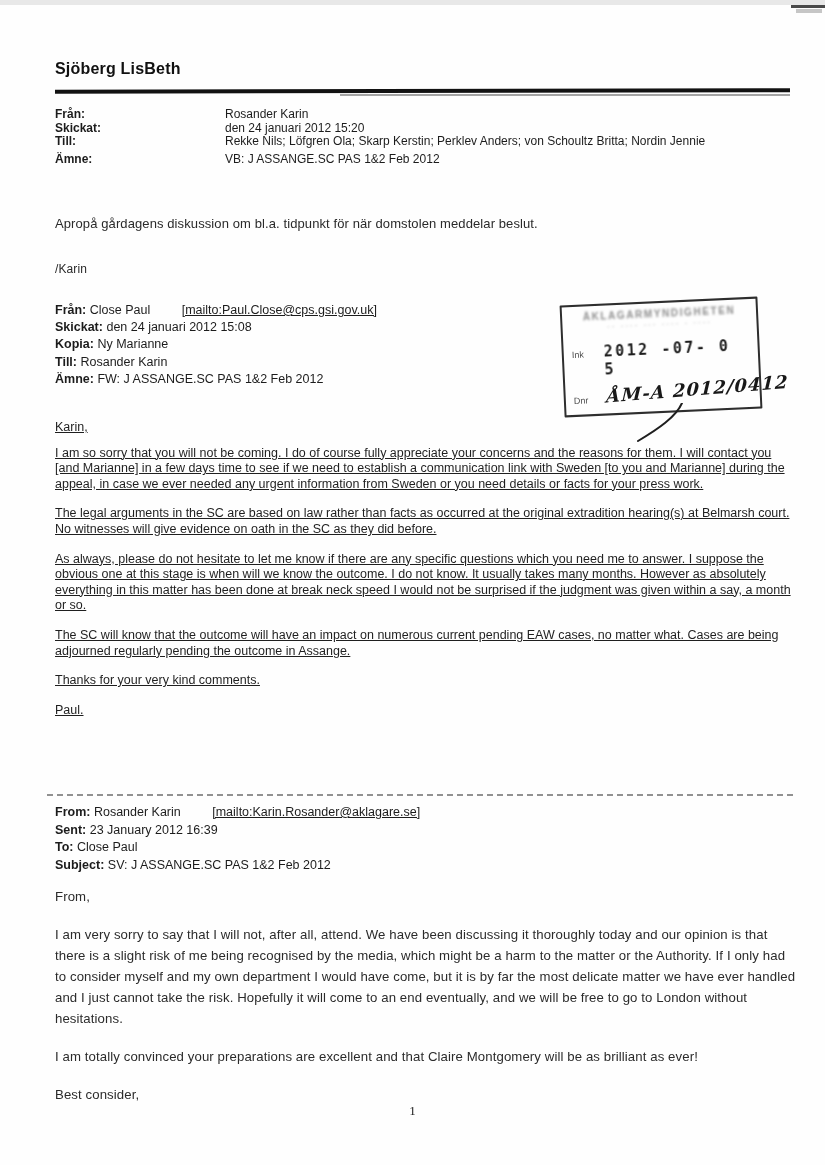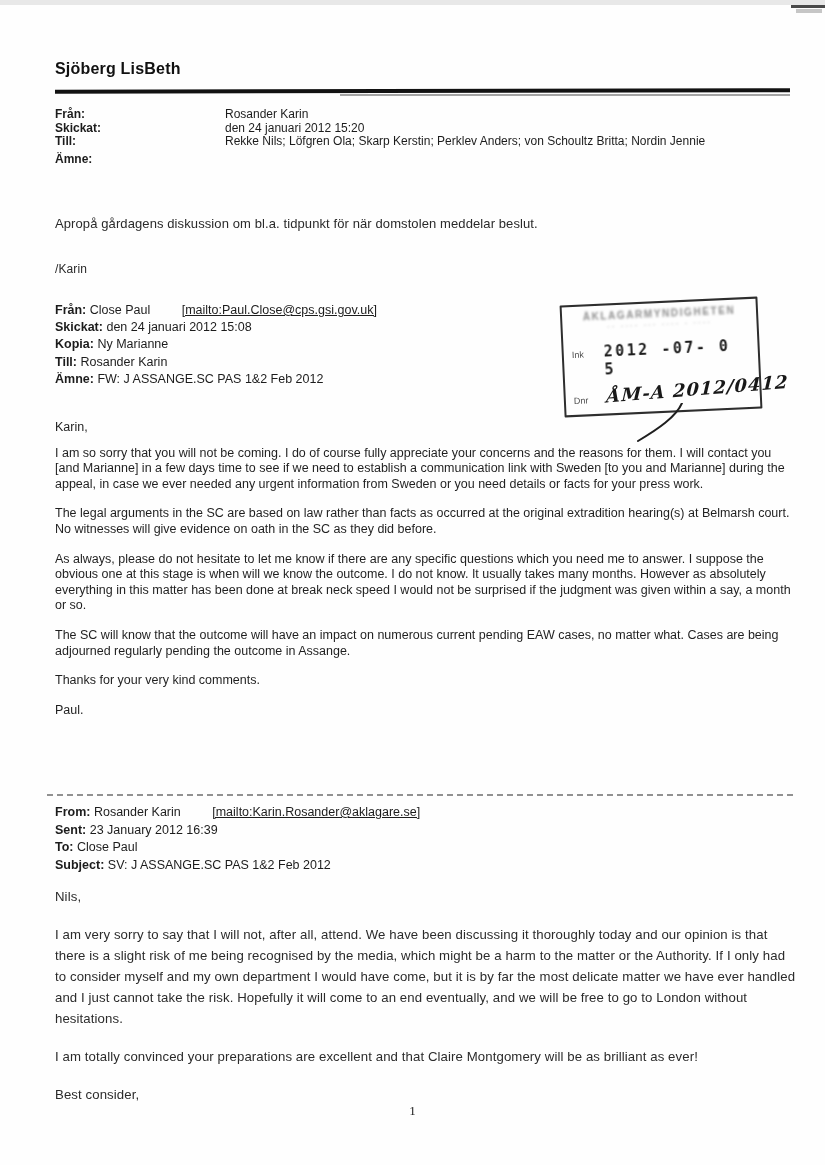--- a/index.html
+++ b/index.html
@@ -58,21 +58,21 @@
   .s-date{font-family:"DejaVu Sans Mono",monospace;font-weight:bold;font-size:15px;letter-spacing:2.5px;color:#1e1e1e;filter:blur(.3px);}
   .s-hand{
     font-family:"DejaVu Serif",serif;font-style:italic;font-weight:600;
     font-size:18px;letter-spacing:1px;color:#181818;white-space:nowrap;
     transform:rotate(-2deg) skewX(-7deg);transform-origin:left bottom;
   }
   .pen-tail{position:absolute;left:636px;top:398px;}
 
   
   .e2body{position:absolute;left:55px;top:415px;width:738px;font-size:12.5px;line-height:15.6px;color:#1f1f1f;}
-  .e2body p{margin:0 0 14px;}
+  .e2body p{margin:0 0 14px;text-decoration:underline;}
   .e2body p.greet{margin-bottom:10px;}
   .e2body p.mt{margin-top:12px;}
   .e2body p.sig{margin-top:4px;}
 
   
   .sep{position:absolute;left:47px;top:789px;width:746px;height:0;border-top:2px dashed #6d6d6d;opacity:.75;}
 
   
   .e3body{position:absolute;left:55px;top:881px;width:742px;font-size:13.2px;line-height:21px;color:#2b2b2b;letter-spacing:.1px;}
   .e3body p{margin:0 0 17px;}
@@ -99,20 +99,21 @@
     <div class="hrow">
       <span class="hlabel">Skickat:</span>
       <span class="hval">den 24 januari 2012 15:20</span>
     </div>
     <div class="hrow">
       <span class="hlabel">Till:</span>
       <span class="hval">Rekke Nils; Löfgren Ola; Skarp Kerstin; Perklev Anders; von Schoultz Britta; Nordin Jennie</span>
     </div>
     <div class="hrow gap">
       <span class="hlabel">Ämne:</span>
+      <span class="hval">VB: J ASSANGE.SC PAS 1&amp;2 Feb 2012</span>
     </div>
   </div>
 
   <div class="p-apropa light">Apropå gårdagens diskussion om bl.a. tidpunkt för när domstolen meddelar beslut.</div>
   <div class="p-sig1 light">/Karin</div>
 
   <div class="e2hdr inhdr">
     <div>
       <b>Från:</b>
       <span>Close Paul </span><span class="mlink">[mailto:Paul.Close@cps.gsi.gov.uk]</span>
@@ -176,21 +177,21 @@
       <b>To:</b>
       <span>Close Paul</span>
     </div>
     <div>
       <b>Subject:</b>
       <span>SV: J ASSANGE.SC PAS 1&amp;2 Feb 2012</span>
     </div>
   </div>
 
   <div class="e3body">
-    <p>Nils,</p>
+    <p>From,</p>
     <p>I am very sorry to say that I will not, after all, attend. We have been discussing it thoroughly today and our opinion is that there is a slight risk of me being recognised by the media, which might be a harm to the matter or the Authority. If I only had to consider myself and my own department I would have come, but it is by far the most delicate matter we have ever handled and I just cannot take the risk. Hopefully it will come to an end eventually, and we will be free to go to London without hesitations.</p>
     <p>I am totally convinced your preparations are excellent and that Claire Montgomery will be as brilliant as ever!</p>
     <p>Best consider,</p>
   </div>
 
   <div class="page-num">1</div>
 
 </div>
 
 </body></html>

